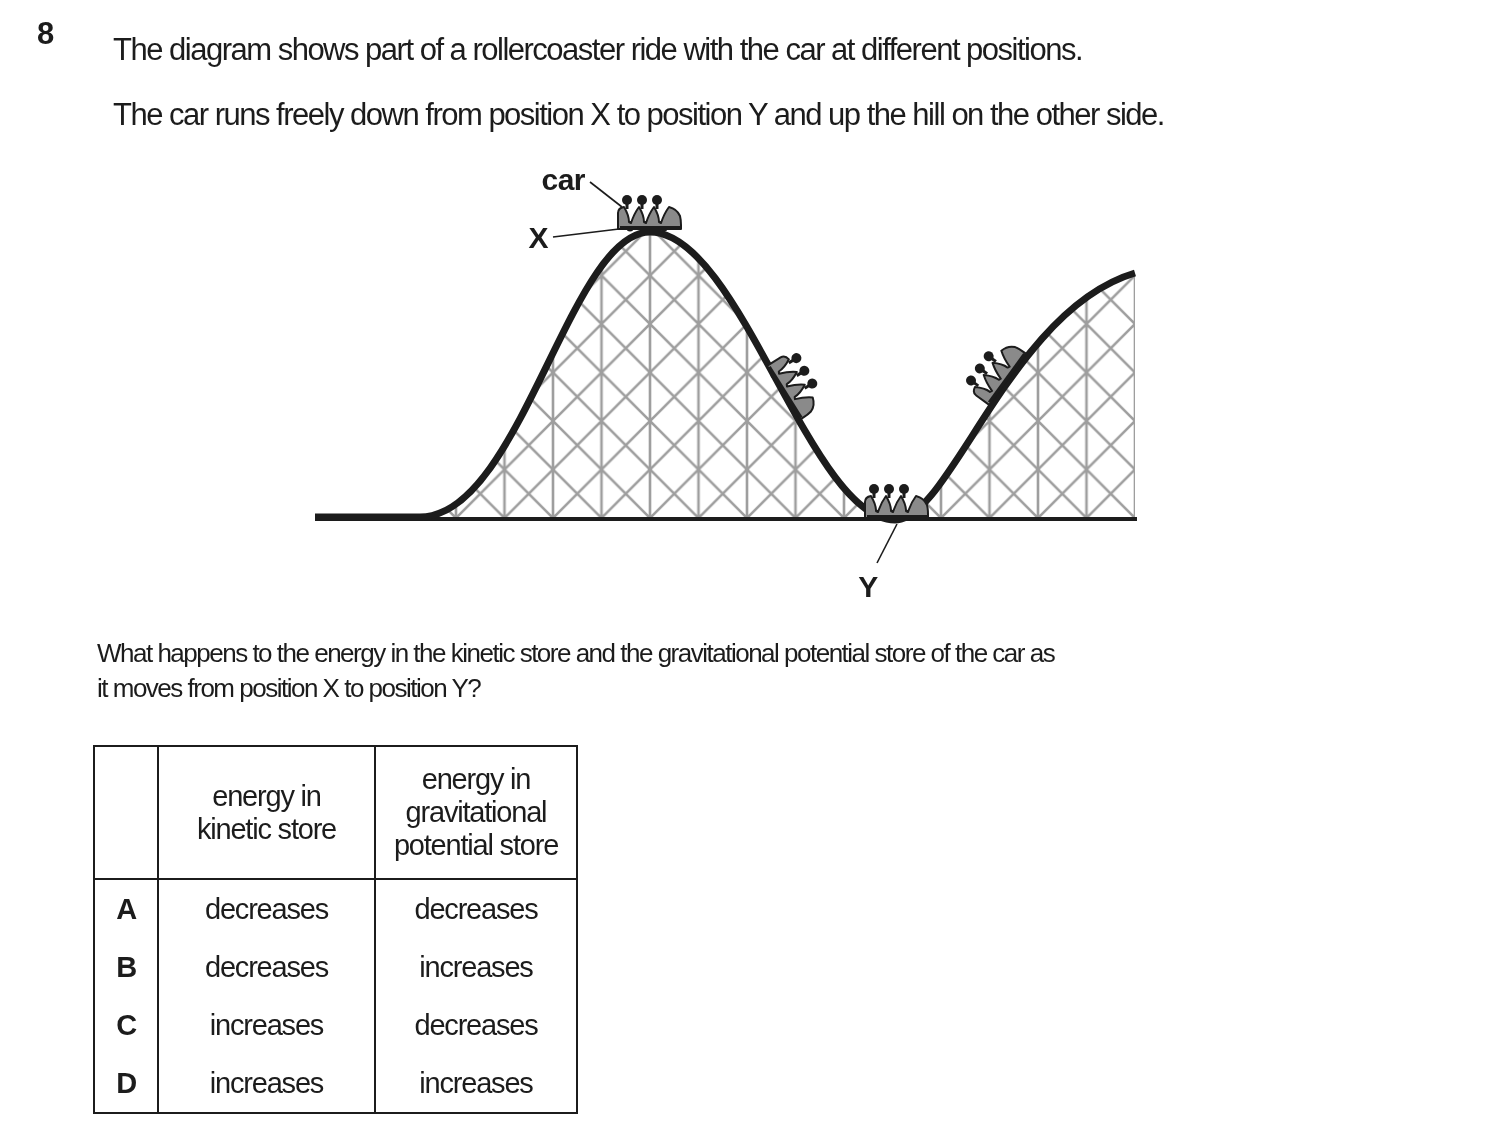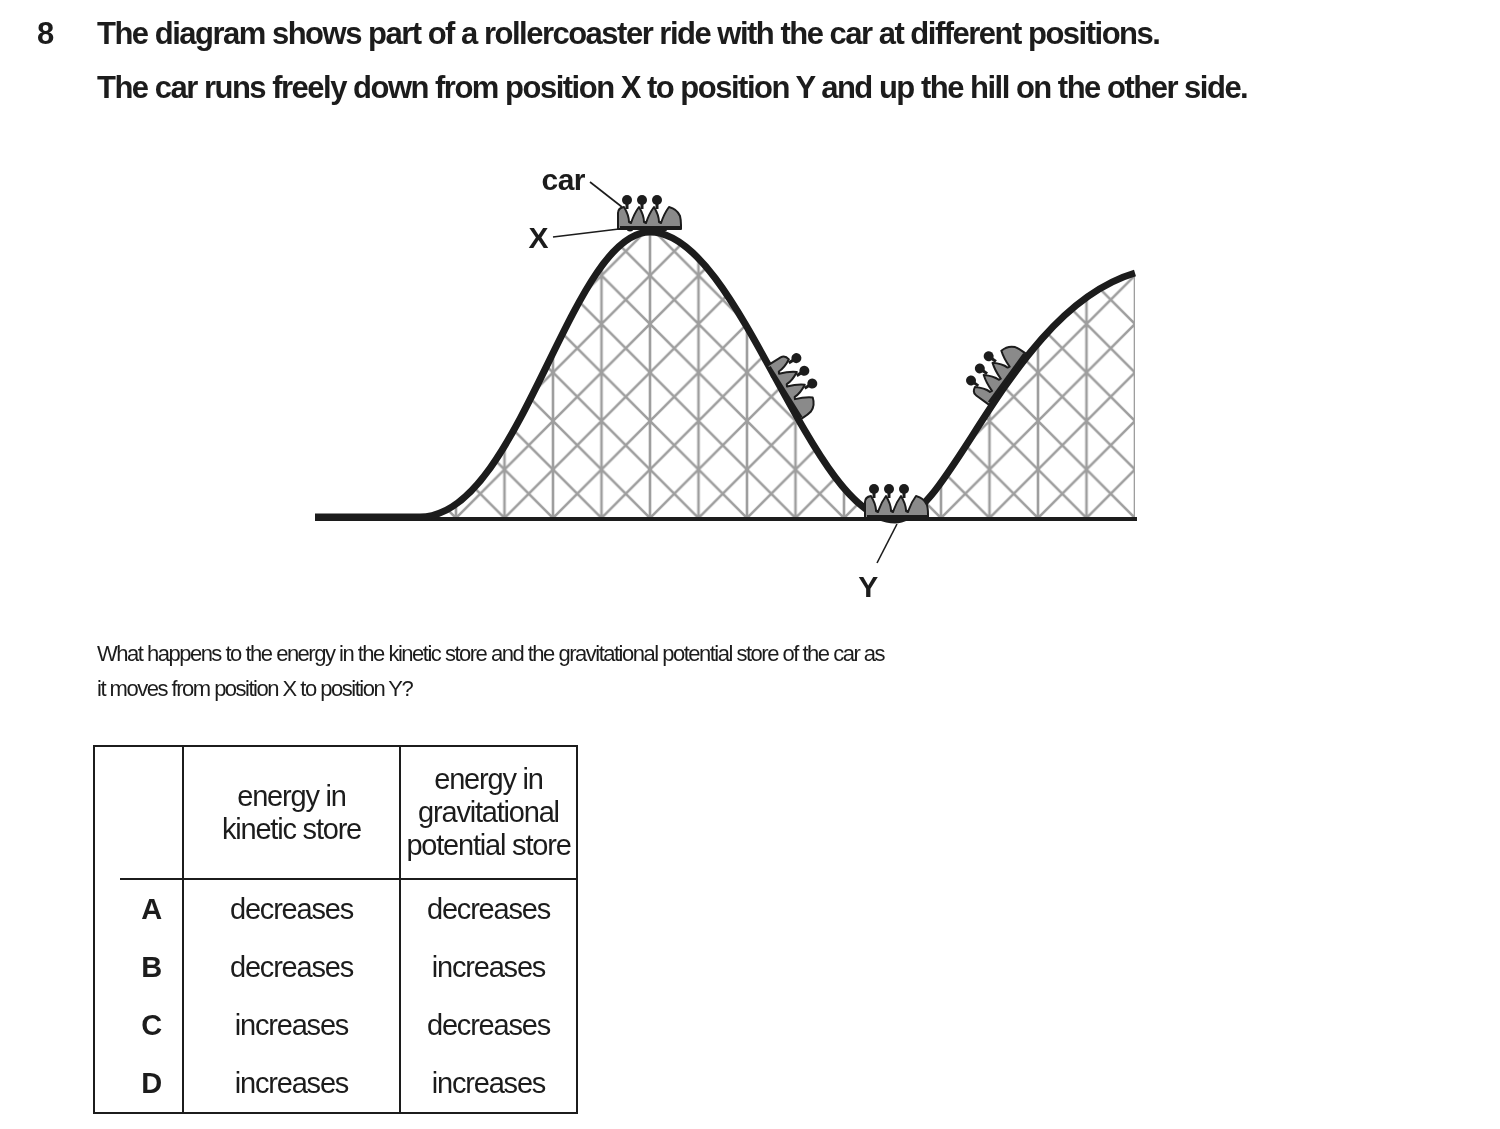--- a/index.html
+++ b/index.html
@@ -16,44 +16,43 @@
     background:#ffffff;
     font-family:"Liberation Sans", sans-serif;
     color:var(--ink);
     overflow:hidden;
   }
   .qnum{
     position:absolute;left:37px;top:16px;
     font-size:31px;font-weight:bold;letter-spacing:-1px;
   }
   .intro{
-    position:absolute;left:97px;margin:0;
-    font-size:31px;letter-spacing:-1.5px;line-height:35px;white-space:nowrap;font-weight:bold;
+    position:absolute;left:97px;margin:16px;
+    font-size:31px;letter-spacing:-1.5px;line-height:35px;white-space:nowrap;
   }
   .intro.l1{top:16px;}
-  .intro.l2{top:70px;}
+  .intro.l2{top:81px;}
   .prompt{
     position:absolute;left:97px;top:636px;margin:0;width:1370px;
-    font-size:22px;letter-spacing:-1.5px;line-height:35px;white-space:pre-line;
+    font-size:26px;letter-spacing:-1.5px;line-height:35px;white-space:pre-line;
   }
   .diagram{position:absolute;left:290px;top:150px;width:870px;height:470px;font-weight:bold;}
   .diagram svg{display:block;width:870px;height:470px;}
   .diagram text{
     font-family:"Liberation Sans", sans-serif;
     font-size:30px;fill:var(--ink);letter-spacing:-0.5px;
   }
 
   .answer-table{
     position:absolute;left:93px;top:745px;width:485px;
     border:2px solid var(--ink);
     display:grid;
     grid-template-columns:62px 217px 1fr;
     grid-template-rows:133px 58px 58px 58px 58px;
     box-sizing:border-box;
-    padding-left:25px;
   }
   .cell{
     display:flex;align-items:center;justify-content:center;
     text-align:center;
     font-size:29px;letter-spacing:-1.2px;line-height:33px;
     box-sizing:border-box;
   }
   .cell.vline{border-left:2px solid var(--ink);}
   .cell.hdr{border-bottom:2px solid var(--ink);white-space:pre-line;}
   .cell.letter{font-weight:bold;}

